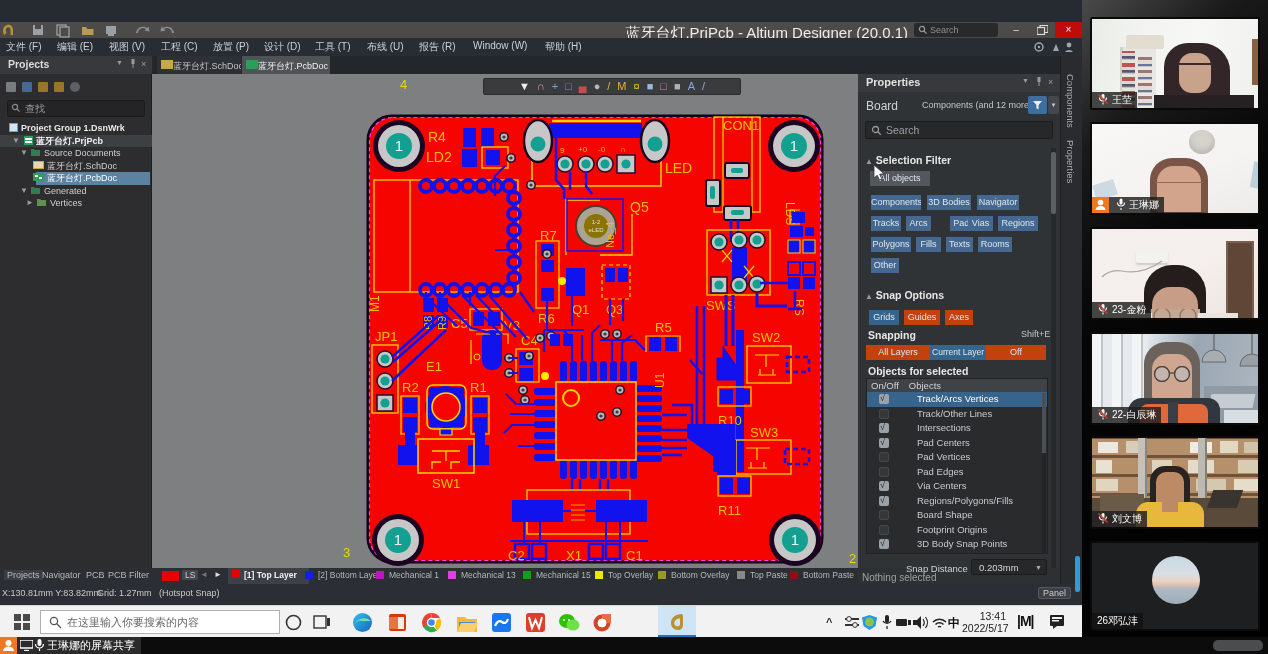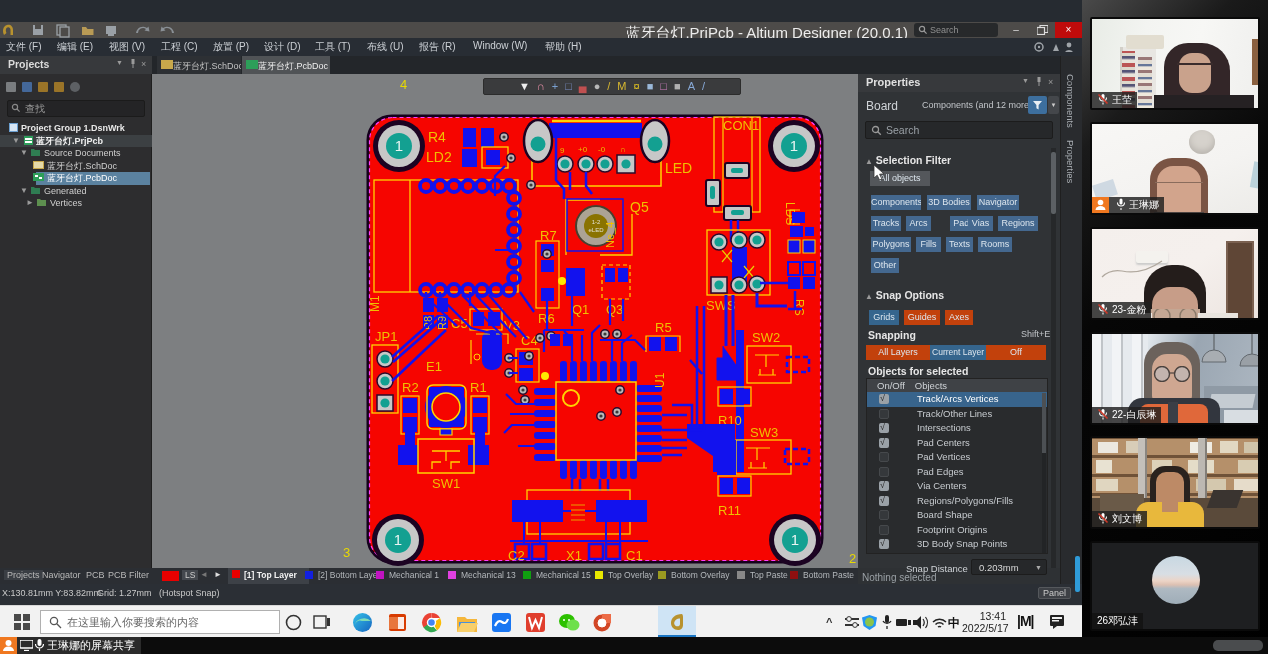--- a/index.html
+++ b/index.html
@@ -556,21 +556,21 @@
   <div class="chip chipb" style="left:11px;top:236px;width:30px">Grids</div>
   <div class="chip chipg" style="left:46px;top:236px;width:36px">Guides</div>
   <div class="chip chipg" style="left:87px;top:236px;width:28px">Axes</div>
   <div class="sechead" style="left:10px;top:255px">Snapping</div>
   <div class="lbl" style="left:163px;top:255px;font-size:9px">Shift+E</div>
   <div class="chip chipg" style="left:8px;top:271px;width:64px">All Layers</div>
   <div class="chip chipb" style="left:72px;top:271px;width:56px;font-size:8.5px">Current Layer</div>
   <div class="chip chipg" style="left:128px;top:271px;width:60px">Off</div>
   <div class="sechead" style="left:10px;top:291px">Objects for selected</div>
   <div id="snaptable">
-    <div style="height:13px;background:#3f4246;font-size:9.5px;color:#cfd3d7;line-height:13px"><span style="margin-left:10px">On/Off</span><span style="margin-left:10px">Objects</span></div>
+    <div style="height:13px;background:#3f4246;font-size:9.5px;color:#cfd3d7;line-height:13px"><span style="margin-left:4px">On/Off</span><span style="margin-left:10px">Objects</span></div>
     <div class="srow sel">
           <span class="cb on"></span>
           <span class="stxt">Track/Arcs Vertices</span>
         </div>
     <div class="srow">
           <span class="cb off"></span>
           <span class="stxt">Track/Other Lines</span>
         </div>
     <div class="srow">
           <span class="cb on"></span>

